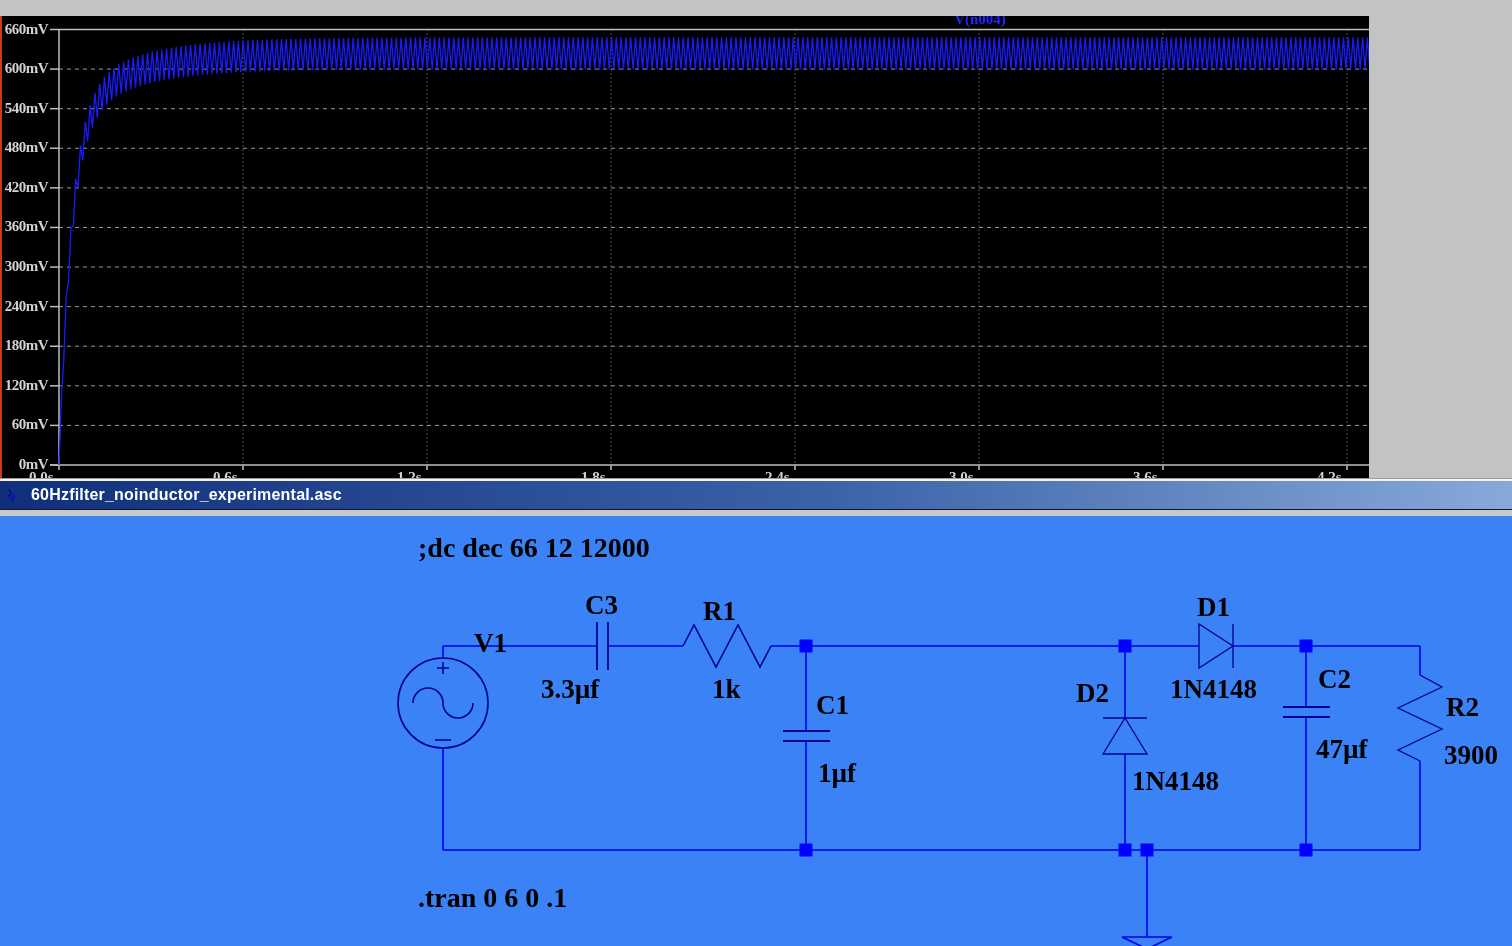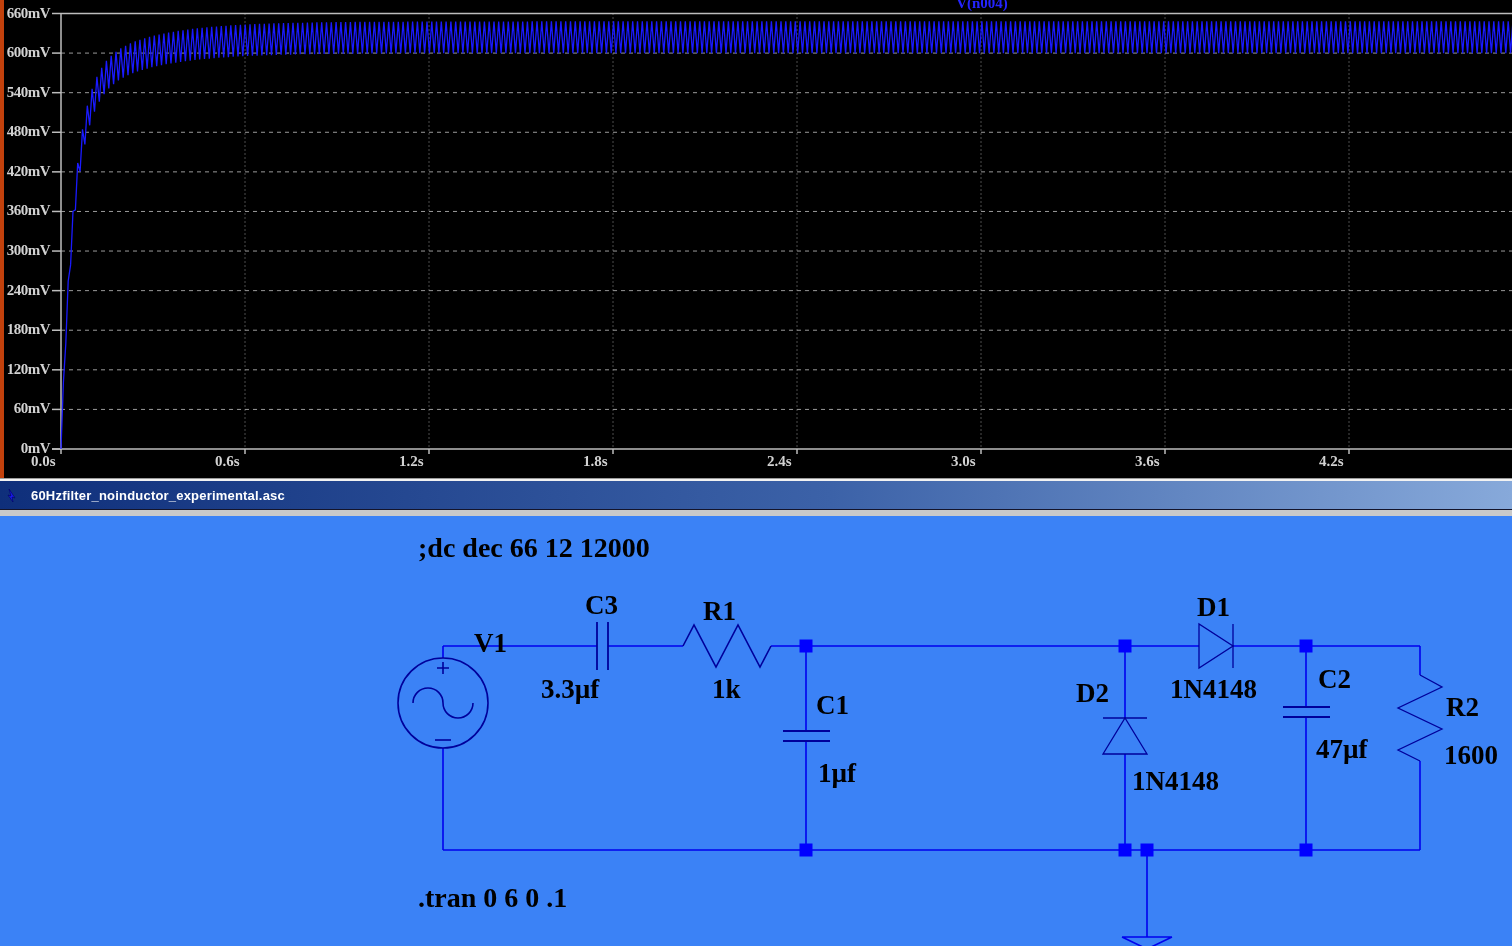--- a/index.html
+++ b/index.html
@@ -2,22 +2,22 @@
 <html><head>
 <meta charset="utf-8">
 <style>
   html,body{margin:0;padding:0;}
   body{
     width:1512px;height:946px;position:relative;overflow:hidden;
     background:#c3c3c3;font-family:"Liberation Serif",serif;
   }
   
   #wave-pane{
-    position:absolute;left:0;top:0;width:1512px;height:478px;
-    background:#000;overflow:hidden;border-left:4px solid #c2410c;box-sizing:border-box;
+    position:absolute;left:0;top:16px;width:1369px;height:478px;
+    background:#000;overflow:hidden;border-left:2px solid #c2410c;box-sizing:border-box;
   }
   #wave-svg{position:absolute;left:0;top:0;}
   .ytick{
     position:absolute;left:0;width:46px;text-align:right;
     font-weight:bold;font-size:15px;color:#d2d2d2;line-height:16px;
     letter-spacing:-0.5px;
   }
   .xtick{
     position:absolute;top:453px;width:60px;text-align:left;
     font-weight:bold;font-size:15px;color:#d2d2d2;line-height:16px;
@@ -29,21 +29,21 @@
   
   #chrome{position:absolute;left:0;top:478px;width:1512px;height:38px;}
   .strip1{height:1px;background:#9c9c9c;}
   .strip2{height:2px;background:#f2f2f2;}
   #titlebar{
     height:28px;background:linear-gradient(90deg,#0f2f7b 0%,#3c62a8 55%,#87a9da 100%);
     display:flex;align-items:center;padding-left:6px;
   }
   #titlebar .title-text{
     color:#fff;font-family:"Liberation Sans",sans-serif;font-weight:bold;
-    font-size:13px;margin-left:8px;letter-spacing:0.2px;
+    font-size:16px;margin-left:8px;letter-spacing:0.2px;
   }
   .strip3{height:1px;background:#14142a;}
   .strip4{height:6px;background:#c9c9c9;}
   
   #schem-pane{
     position:absolute;left:0;top:516px;width:1512px;height:430px;
     background:#3b82f6;overflow:hidden;
   }
   #schem-svg{position:absolute;left:0;top:0;}
   .slabel{
@@ -211,14 +211,14 @@
   <div class="slabel" style="left:712px;top:160px">1k</div>
   <div class="slabel" style="left:816px;top:176px">C1</div>
   <div class="slabel" style="left:818px;top:244px">1µf</div>
   <div class="slabel" style="left:1076px;top:164px">D2</div>
   <div class="slabel" style="left:1132px;top:252px">1N4148</div>
   <div class="slabel" style="left:1197px;top:78px">D1</div>
   <div class="slabel" style="left:1170px;top:160px">1N4148</div>
   <div class="slabel" style="left:1318px;top:150px">C2</div>
   <div class="slabel" style="left:1316px;top:220px">47µf</div>
   <div class="slabel" style="left:1446px;top:178px">R2</div>
-  <div class="slabel" style="left:1444px;top:226px">1600</div>
+  <div class="slabel" style="left:1444px;top:226px">3900</div>
 </div>
 
 </body></html>

